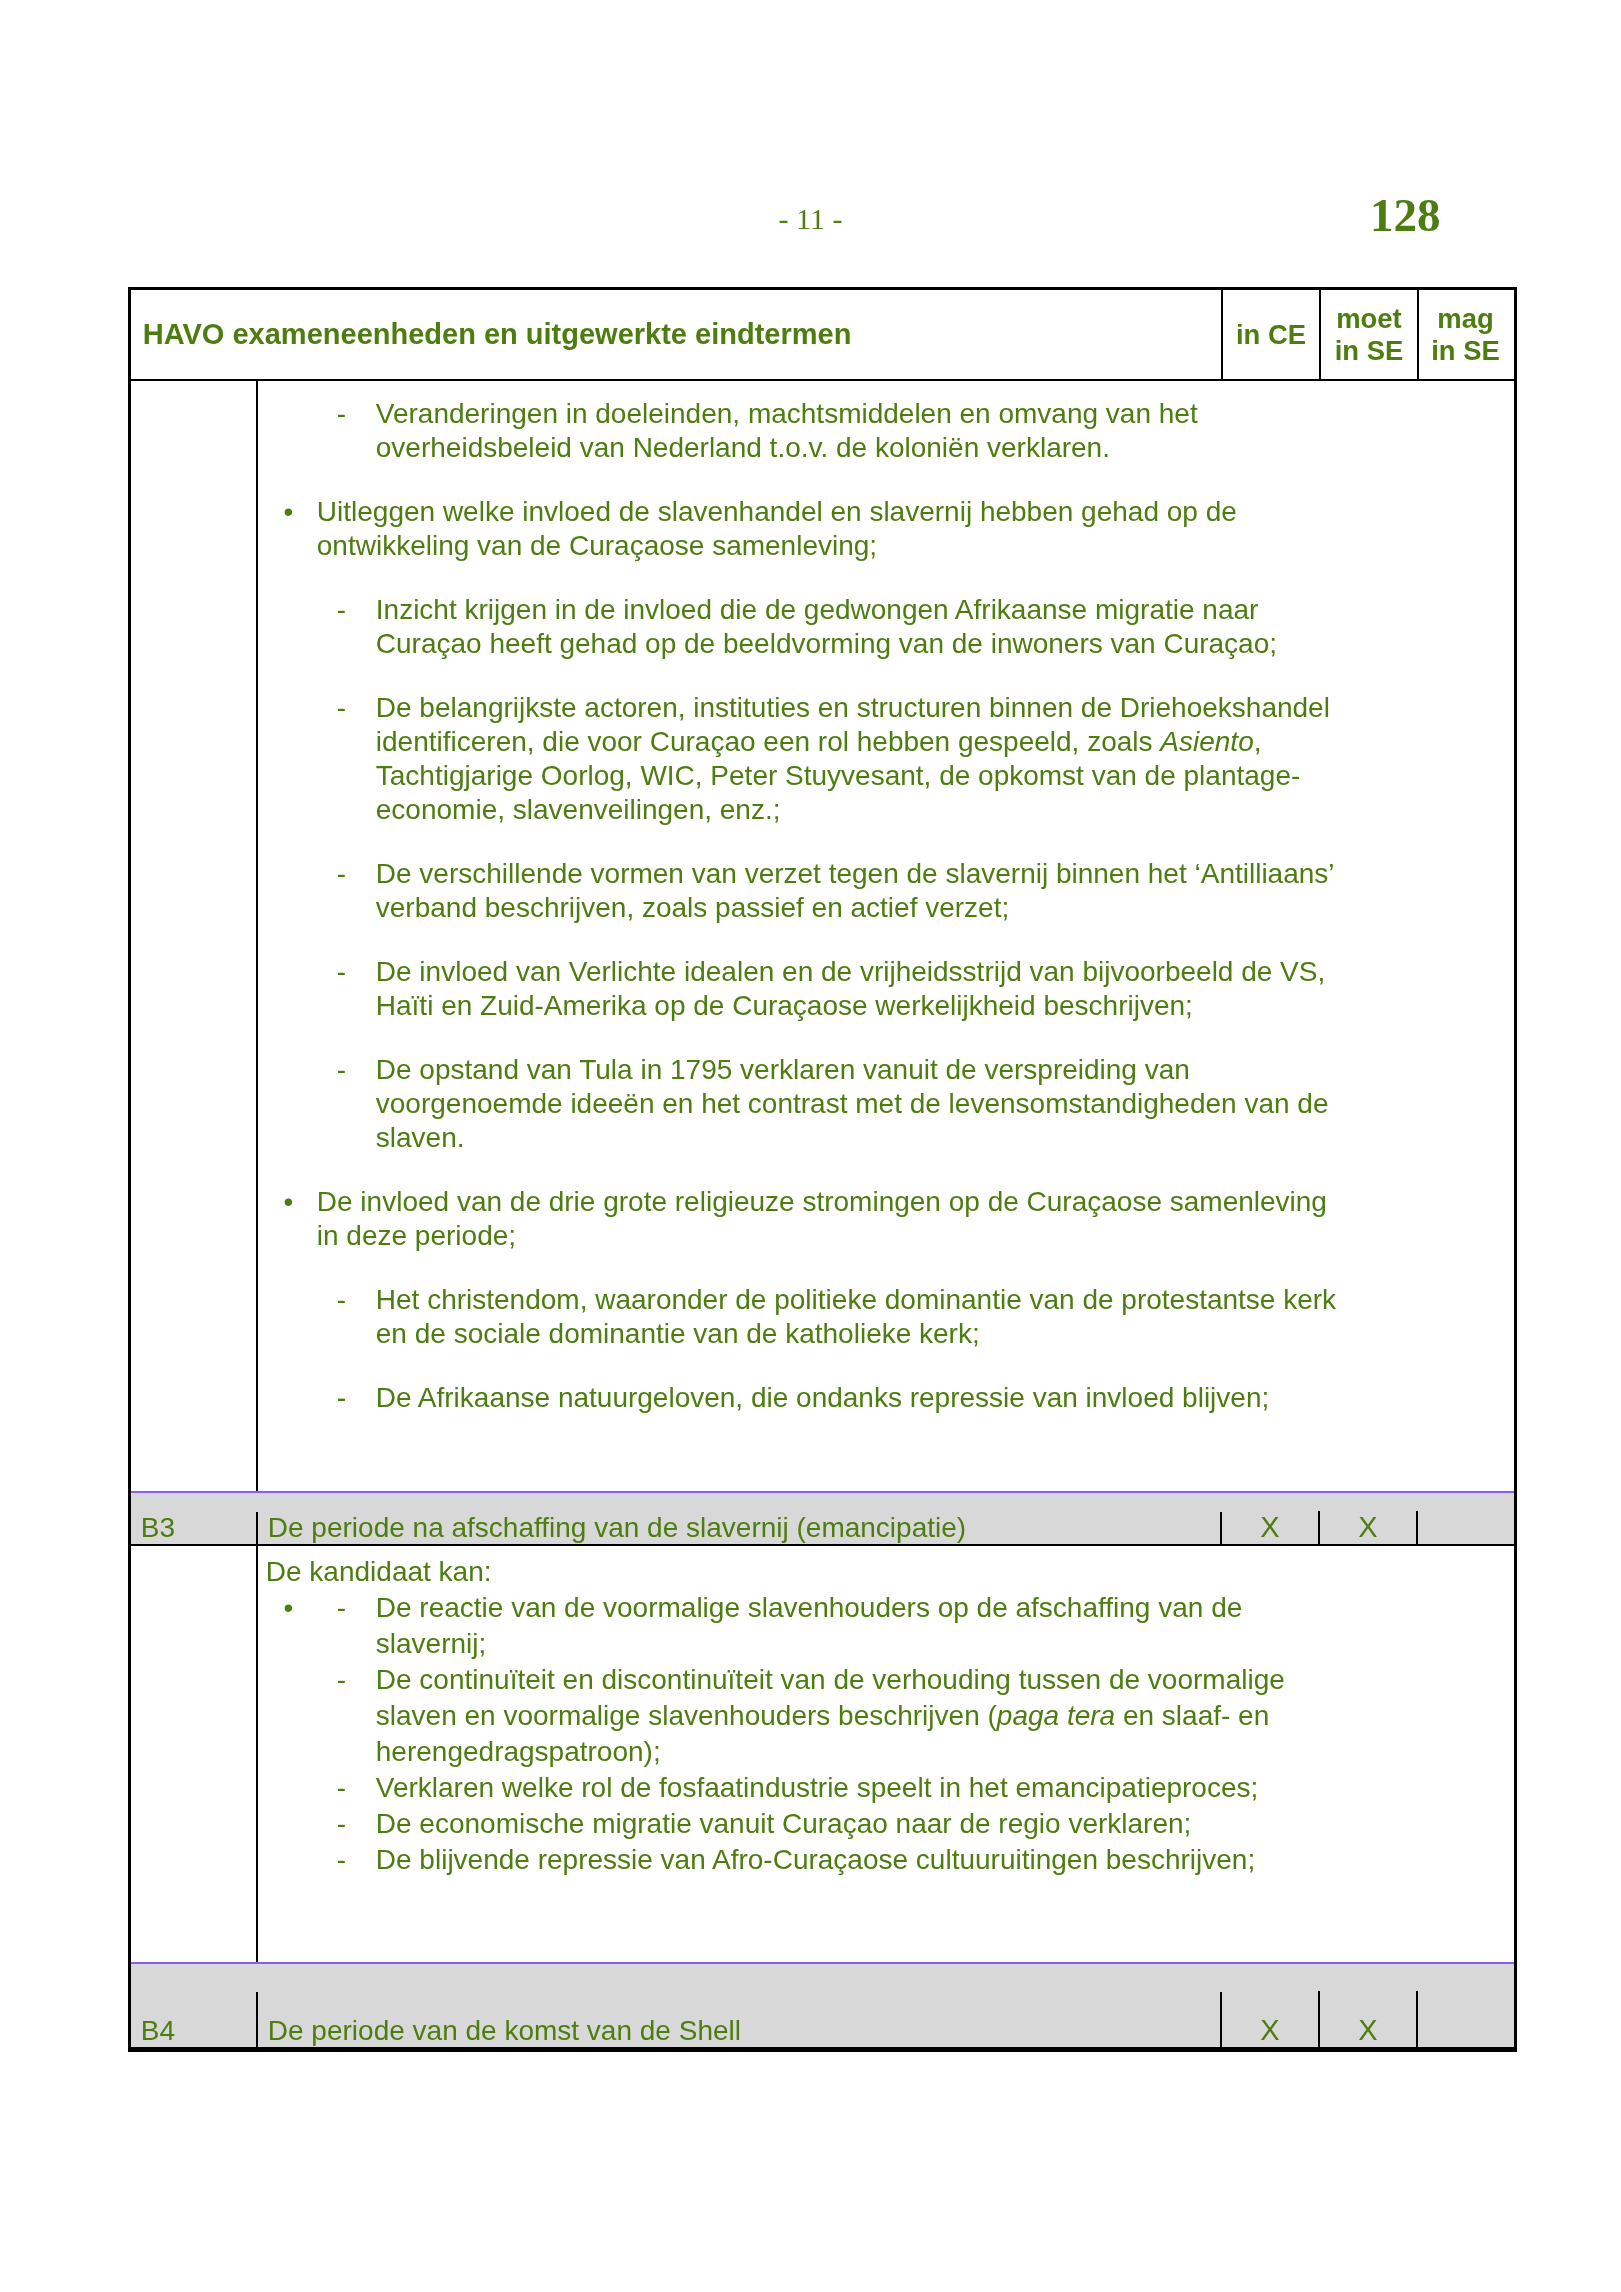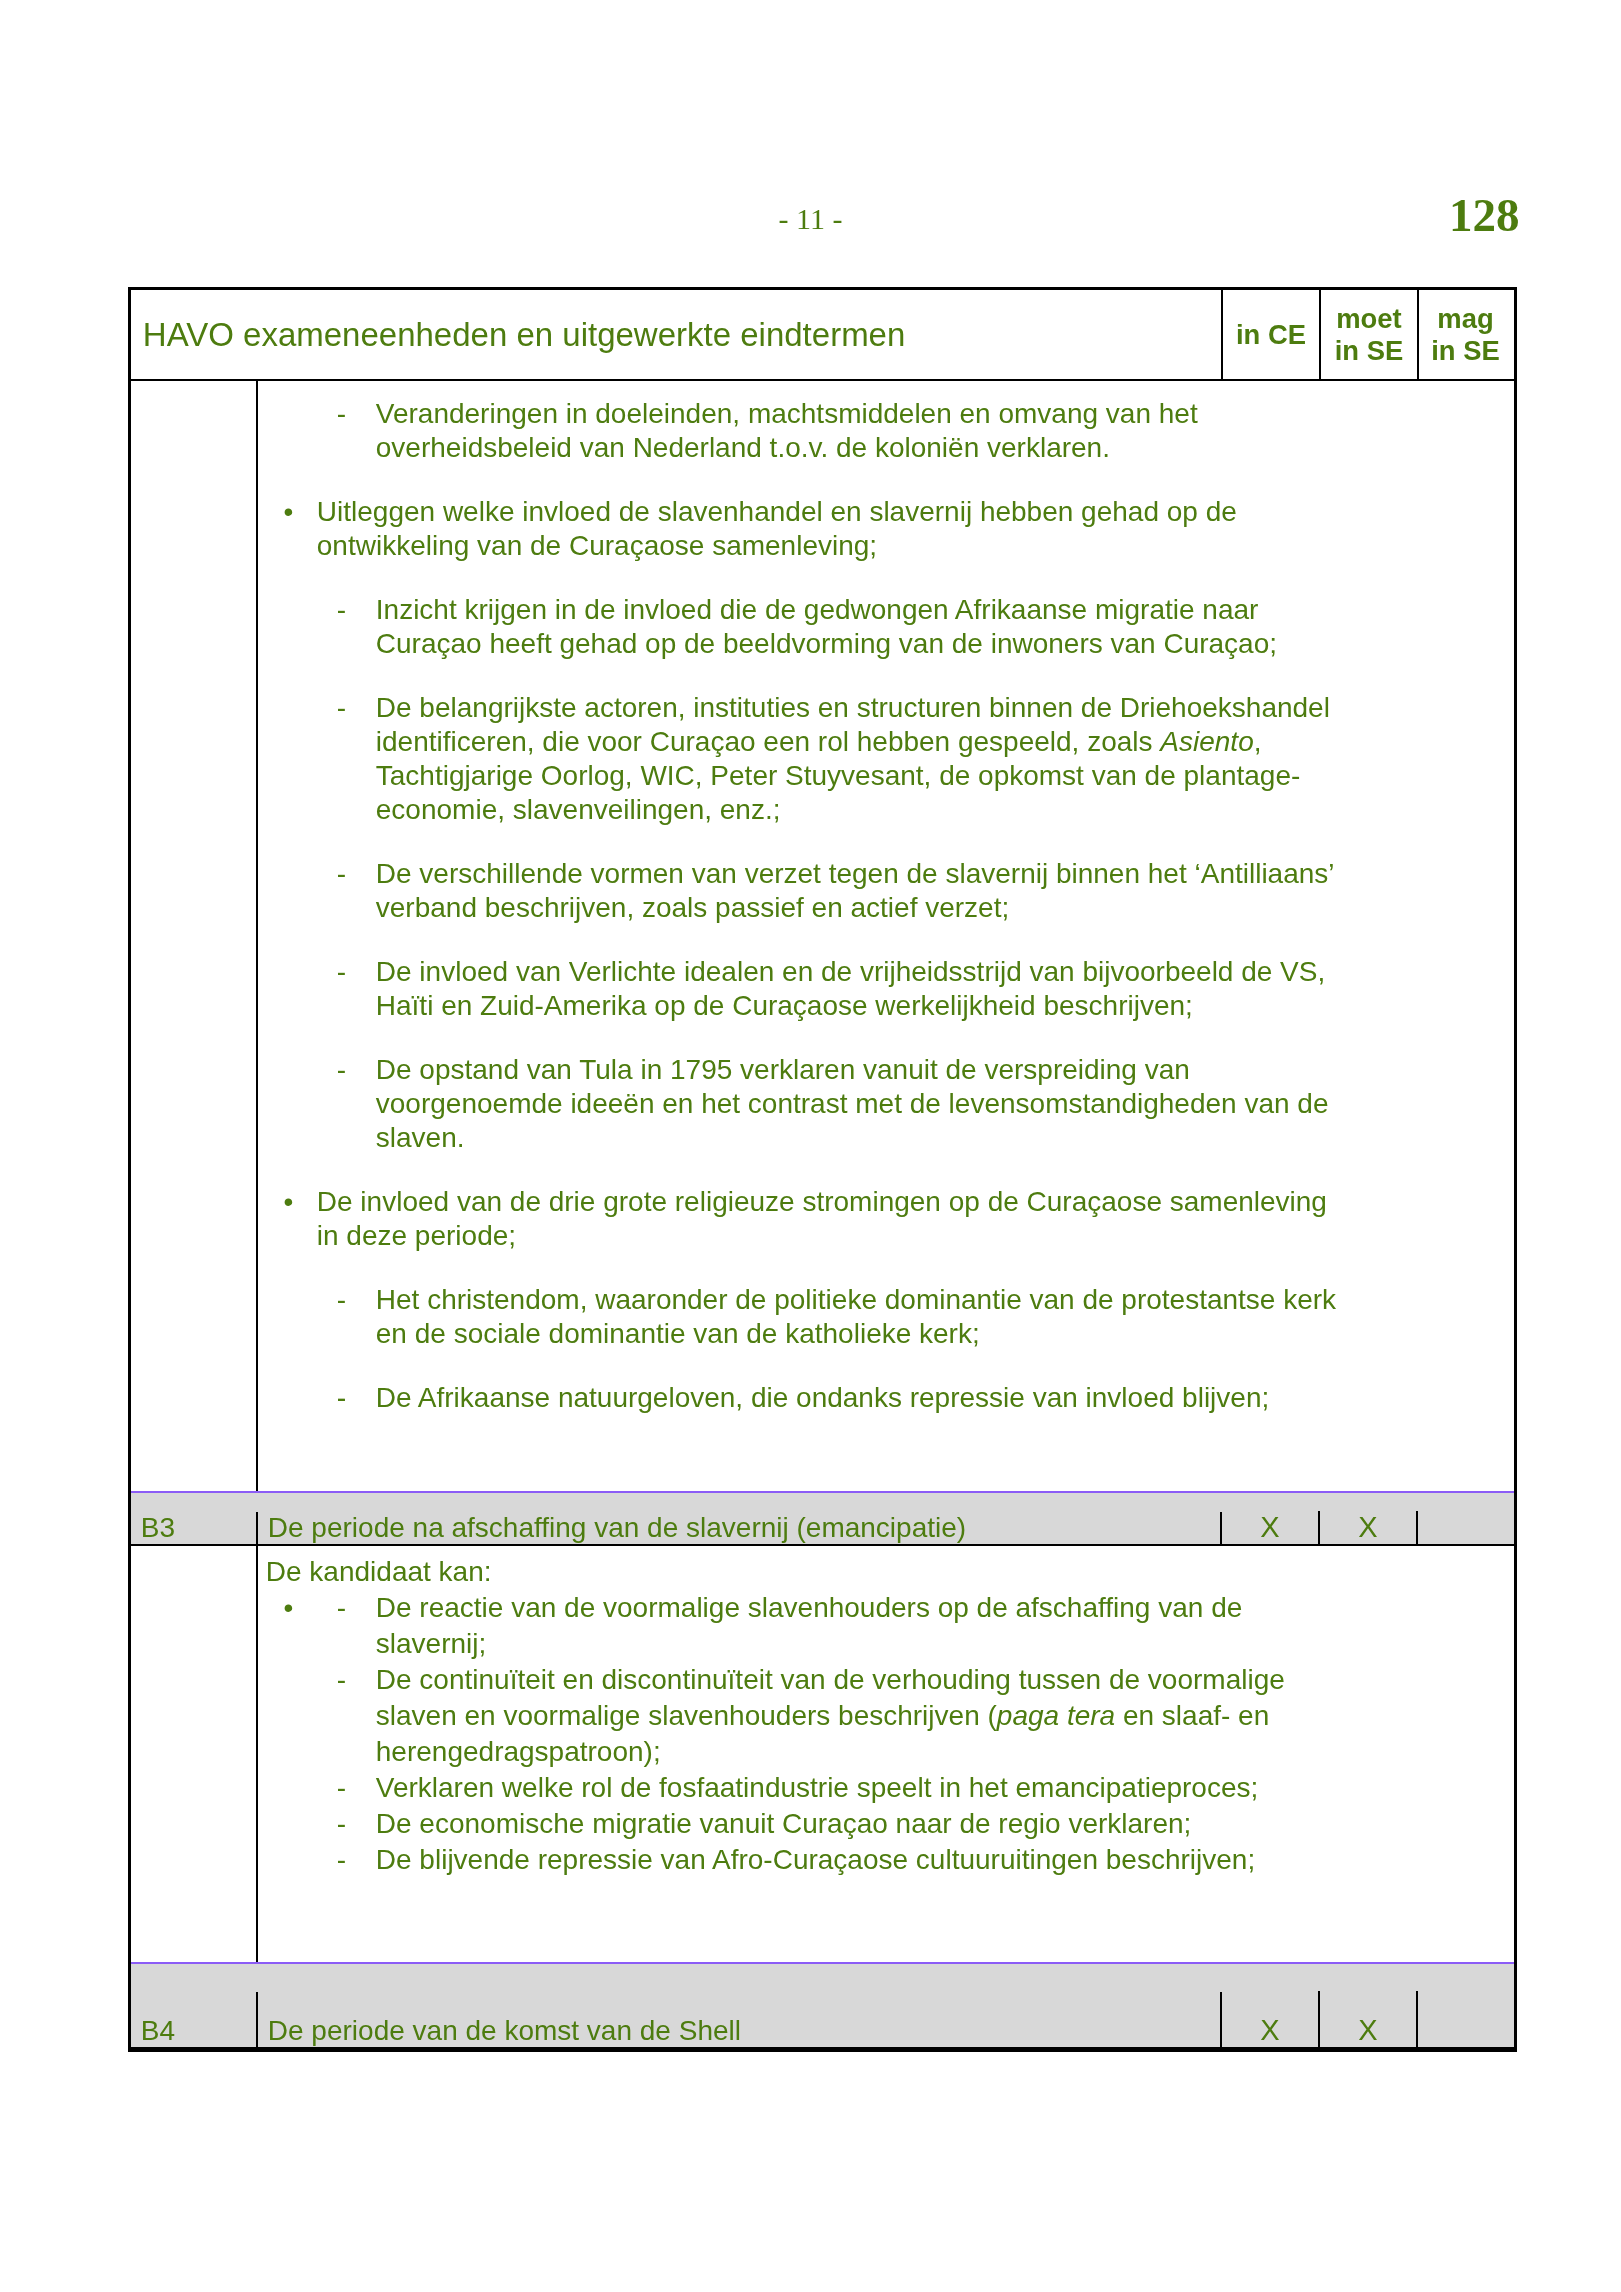--- a/index.html
+++ b/index.html
@@ -13,37 +13,37 @@
     margin: 0 auto;
     overflow: hidden;
   }
   .pageno {
     position: absolute; top: 202px; left: 0; width: 100%;
     text-align: center;
     font-family: "Liberation Serif", serif;
     font-size: 30px;
   }
   .stamp {
-    position: absolute; top: 188px; left: 1449px;
+    position: absolute; top: 188px; left: 1370px;
     font-family: "Liberation Serif", serif;
     font-weight: bold; font-size: 47px;
   }
   .tbl {
     position: absolute; left: 128px; top: 287px; width: 1389px;
     border: 3.9px solid #000; border-bottom-width: 5.9px;
     background: #fff;
   }
   .row { display: flex; }
   
   .hdr { height: 91px; border-bottom: 2.9px solid #000; }
   .hdr-title {
     width: 1092px; border-right: 2.9px solid #000;
     display: flex; align-items: center;
     padding-left: 11.8px;
-    font-weight: normal; font-size: 33px;
+    font-weight: bold; font-size: 29px;
   }
   .colh {
     width: 98px; border-right: 2.9px solid #000;
     display: flex; align-items: center; justify-content: center;
     text-align: center; font-weight: bold; font-size: 27.4px;
     line-height: 32px; white-space: pre-line;
   }
   .colh.last { width: 93px; border-right: none; }
   
   #rows .row:nth-child(1) { height: 1110px; }

